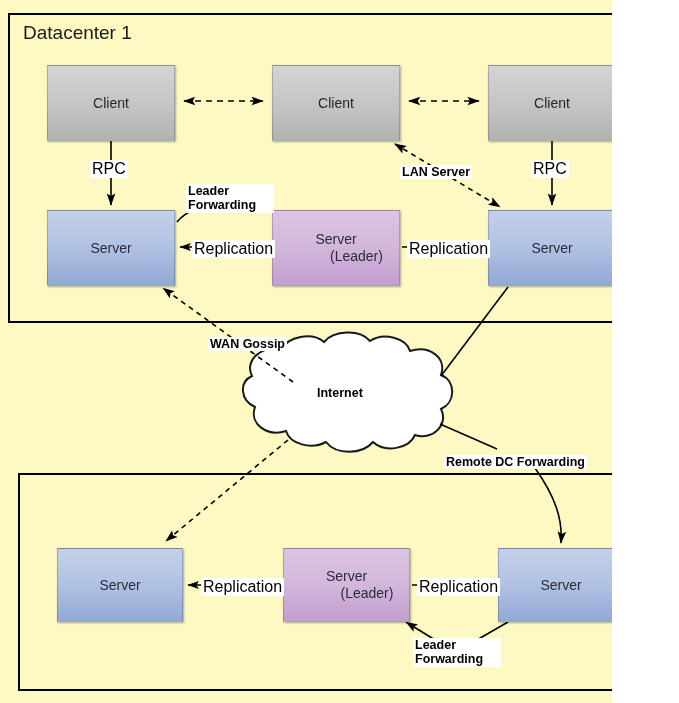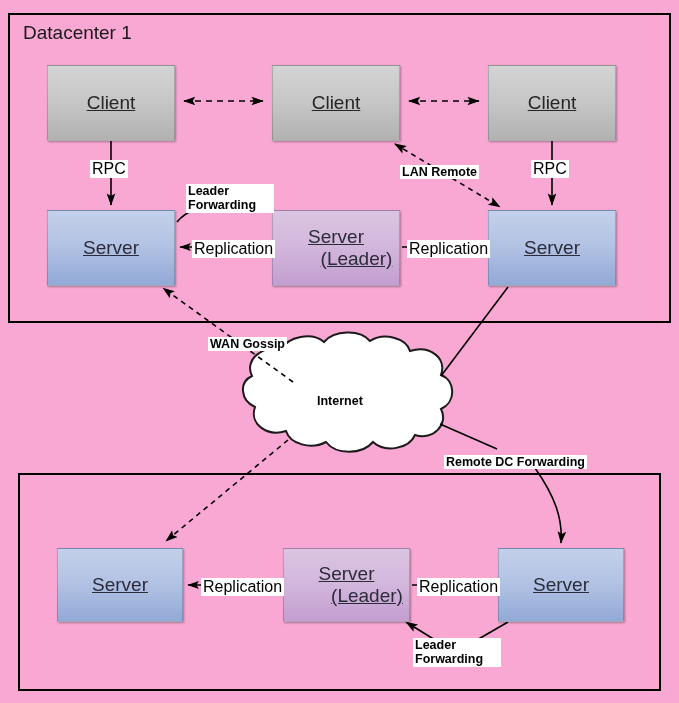--- a/index.html
+++ b/index.html
@@ -5,23 +5,23 @@
   html, body {
     margin: 0;
     padding: 0;
     background: #ffffff;
   }
   body {
     font-family: "Liberation Sans", sans-serif;
   }
   #canvas {
     position: relative;
-    width: 679px;
+    width: 612px;
     height: 703px;
-    background: #f9a8d4;
+    background: #fef9c3;
     overflow: hidden;
   }
   #svg-layer {
     position: absolute;
     left: 0;
     top: 0;
     width: 679px;
     height: 703px;
   }
   .dc-frame {
@@ -38,27 +38,26 @@
     white-space: nowrap;
   }
   .node {
     position: absolute;
     box-sizing: border-box;
     display: flex;
     flex-direction: column;
     align-items: center;
     justify-content: center;
     text-align: left;
-    font-size: 19px;
+    font-size: 14px;
     line-height: 1.18;
     color: #2b2b3a;
     border: 1px solid rgba(0,0,0,0.18);
     box-shadow: 1px 1px 2px rgba(0,0,0,0.32);
     font-family: "Liberation Sans", sans-serif;
-    text-decoration: underline;
   }
   .node.client {
     background: linear-gradient(to bottom, #d4d4d4 0%, #c6c6c6 48%, #b2b2b2 100%);
     color: #262626;
   }
   .node.server {
     background: linear-gradient(to bottom, #c3d0ea 0%, #b3c3e4 45%, #92a9d6 100%);
   }
   .node.leader {
     background: linear-gradient(to bottom, #dbc4e2 0%, #d3b8dc 45%, #c39ed0 100%);
@@ -183,23 +182,23 @@
   <div class="edge-label" style="left:531px; top:160px;">RPC</div>
 
   <div class="edge-label bold center2" style="left:186px; top:184px; width:84px;">
     <span>Leader</span><br>
     <span>Forwarding</span>
   </div>
 
   <div class="edge-label" style="left:192px; top:240px;">Replication</div>
   <div class="edge-label" style="left:407px; top:240px;">Replication</div>
 
-  <div class="edge-label bold" style="left:400px; top:165px;">LAN Remote</div>
-
-  <div class="cloud-label" style="left:317px; top:394px;">Internet</div>
+  <div class="edge-label bold" style="left:400px; top:165px;">LAN Server</div>
+
+  <div class="cloud-label" style="left:317px; top:386px;">Internet</div>
 
   <div class="edge-label bold" style="left:208px; top:337px;">WAN Gossip</div>
   <div class="edge-label bold" style="left:444px; top:448px;margin-top:7px;">Remote DC Forwarding</div>
 
   <div class="dc-frame" style="left:18px; top:473px; width:643px; height:218px;"></div>
 
   <div class="node server" style="left:57px; top:548px; width:126px; height:74px;">
     <span>Server</span>
   </div>
   <div class="node leader" style="left:283px; top:548px; width:127px; height:74px;">

